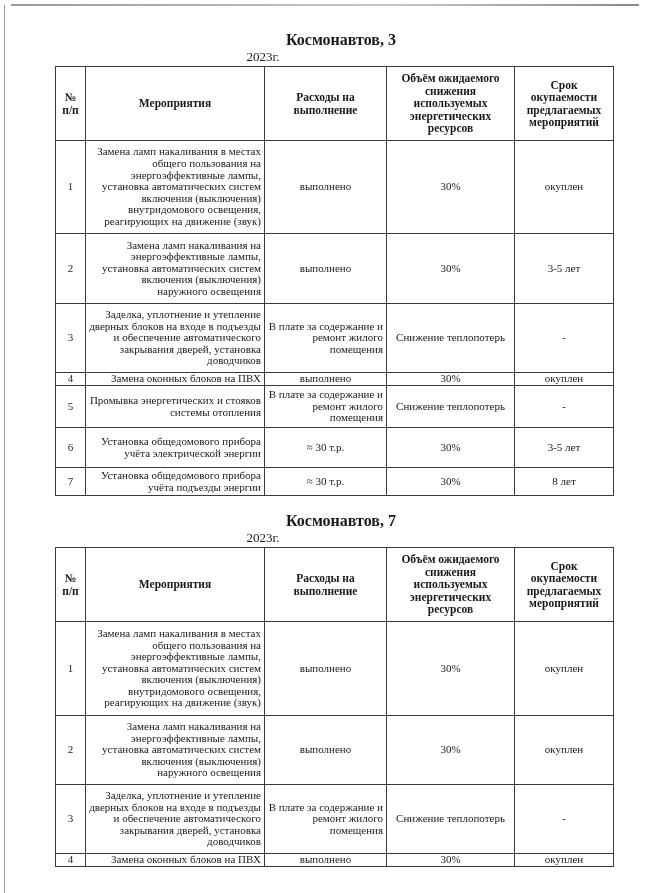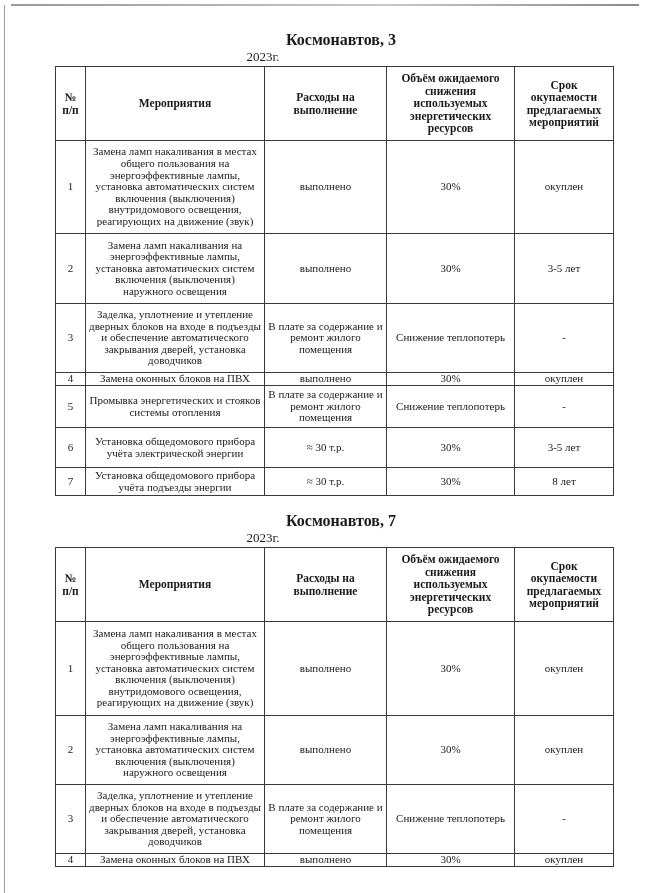--- a/index.html
+++ b/index.html
@@ -8,21 +8,21 @@
     font-family: "Liberation Serif", "DejaVu Serif", serif; color: #1a1a1a;
   }
   .scan-top { position: absolute; left: 11px; top: 4px; width: 628px; height: 2px; background: linear-gradient(to right, #9a9a9a, #c8c8c8 60%, #8a8a8a); }
   .scan-left { position: absolute; left: 4px; top: 5px; width: 1px; height: 888px; background: #9a9a9a; }
   .section-title { position: absolute; left: 16px; width: 650px; text-align: center; font-weight: bold; font-size: 16px; line-height: 18px; }
   .section-year { position: absolute; left: 0; width: 526px; text-align: center; font-size: 13px; line-height: 16px; }
   table.plan { position: absolute; left: 55px; border-collapse: collapse; table-layout: fixed; width: 558px; }
   table.plan th, table.plan td { border: 1px solid #3a3a3a; padding: 0 3px; font-size: 11px; line-height: 11.6px; vertical-align: middle; }
   table.plan th { font-weight: bold; text-align: center; font-size: 11.5px; line-height: 12.4px; }
   td.num, td.center { text-align: center; }
-  td.left { text-align: center; }
+  td.left { text-align: right; }
   col.c1 { width: 30px; } col.c2 { width: 179px; } col.c3 { width: 122px; } col.c4 { width: 128px; } col.c5 { width: 99px; }
 </style>
 </head>
 <body>
 
 <div class="scan-top"></div>
 <div class="scan-left"></div>
 
 <div class="section-title" style="top:31px;">Космонавтов, 3</div>
 <div class="section-year" style="top:49px;">2023г.</div>

